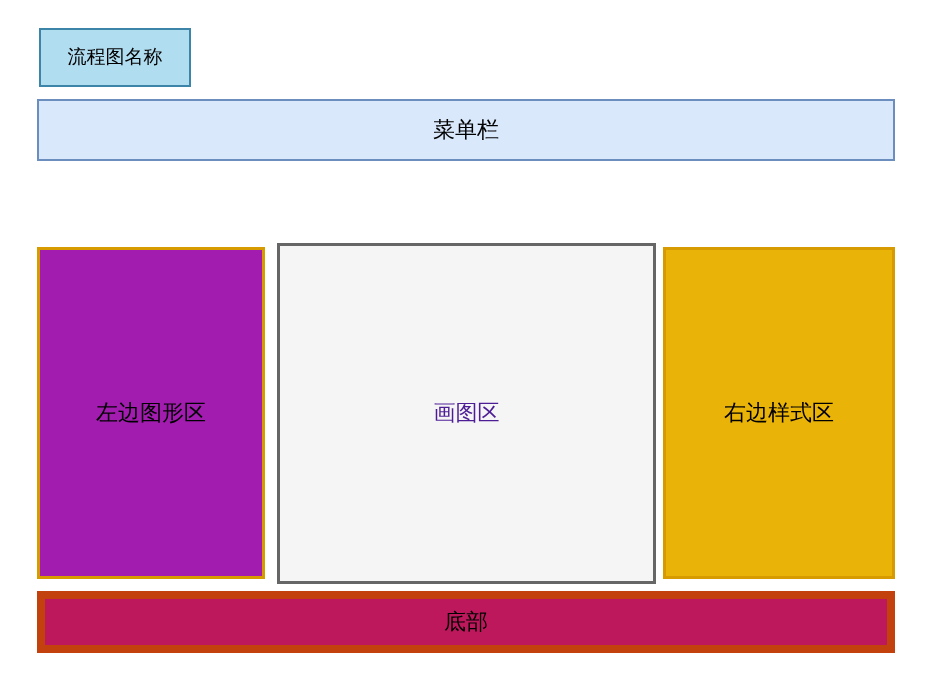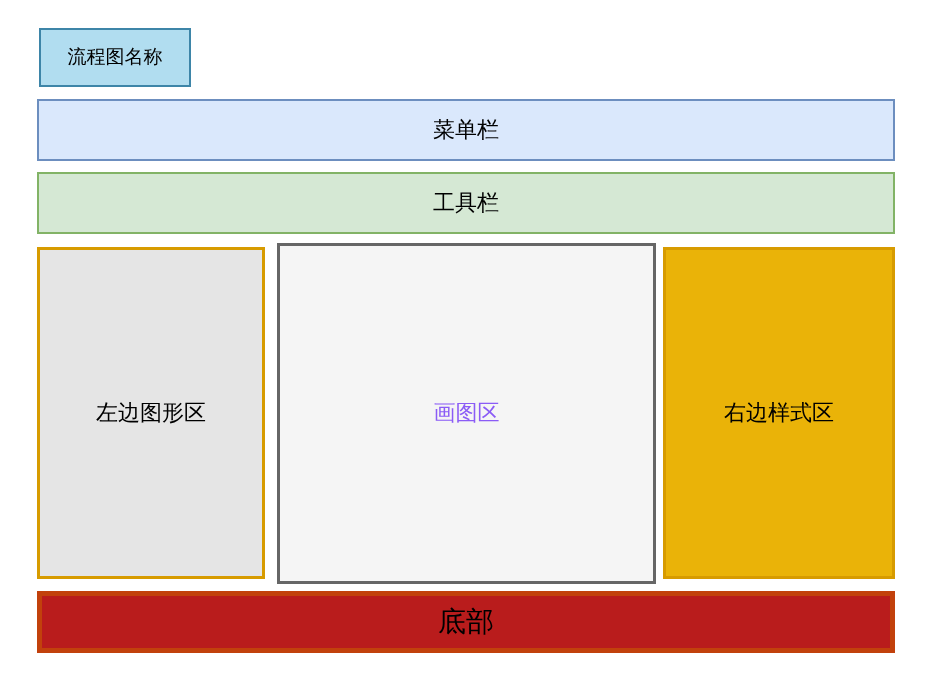--- a/index.html
+++ b/index.html
@@ -72,75 +72,72 @@
     border: 2px solid #82b366;
     font-size: 22px;
   }
 
   
   .left-panel {
     left: 37px;
     top: 247px;
     width: 228px;
     height: 332px;
-    background: #e5e5e5;
+    background: #a21caf;
     border: 3px solid #d79b00;
     font-size: 22px;
   }
 
   
   .canvas-panel {
     left: 277px;
     top: 243px;
     width: 379px;
     height: 341px;
     background: #f5f5f5;
     border: 3px solid #666666;
     font-size: 22px;
-    color: #8b5cf6;
+    color: #4c1d95;
   }
 
   
   .right-panel {
     left: 663px;
     top: 247px;
     width: 232px;
     height: 332px;
     background: #eab308;
     border: 3px solid #d79b00;
     font-size: 22px;
   }
 
   
   .bottom-bar {
     left: 37px;
     top: 591px;
     width: 858px;
     height: 62px;
-    background: #b91c1c;
-    border: 5px solid #c2410c;
-    font-size: 28px;
+    background: #be185d;
+    border: 8px solid #c2410c;
+    font-size: 22px;
   }
 </style>
 </head>
 <body>
 
 <div class="wireframe">
 
   <div class="box title-chip">
     <span class="box-label">流程图名称</span>
   </div>
 
   <div class="box menu-bar">
     <span class="box-label">菜单栏</span>
   </div>
 
-  <div class="box tool-bar">
-    <span class="box-label">工具栏</span>
-  </div>
 
   <div class="box left-panel">
     <span class="box-label">左边图形区</span>
   </div>
 
   <div class="box canvas-panel">
     <span class="box-label">画图区</span>
   </div>
 
   <div class="box right-panel">

